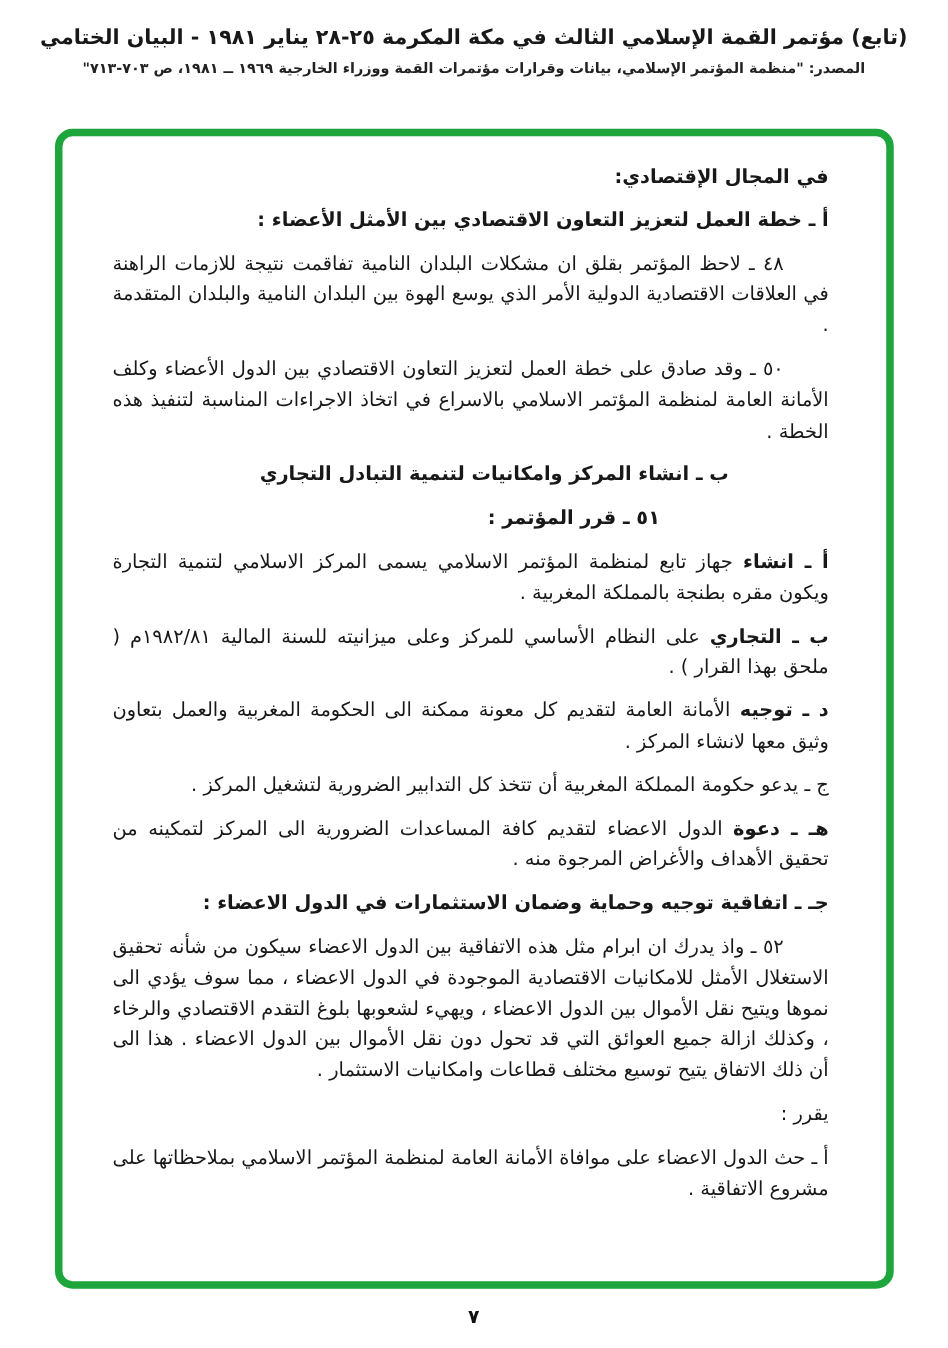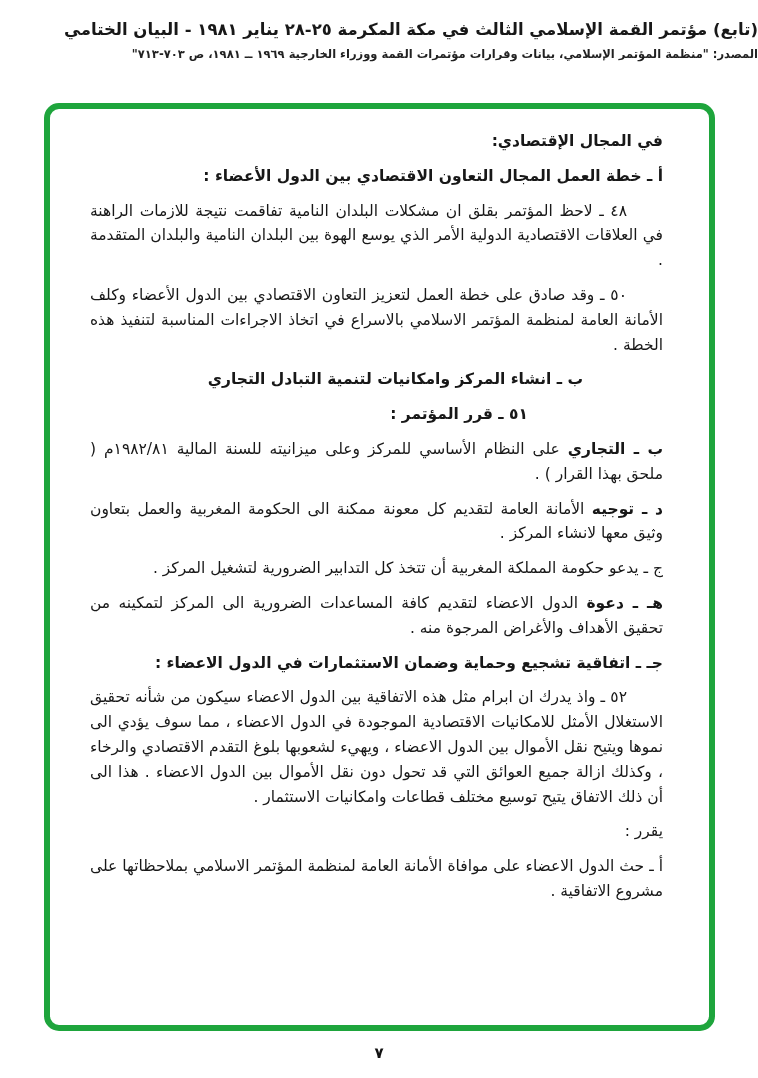--- a/index.html
+++ b/index.html
@@ -1,20 +1,20 @@
 <!DOCTYPE html>
 <html lang="ar"><head>
 <meta charset="utf-8">
 <style>
   html,body{margin:0;padding:0;background:#ffffff;}
   .sheet{
     position:relative;width:758px;height:1078px;background:#ffffff;
     font-family:"DejaVu Sans",sans-serif;color:#181818;direction:rtl;overflow:hidden;
   }
-  header{position:absolute;top:20px;right:0;left:0;direction:rtl;}
+  header{position:absolute;top:20px;right:0;left:0;text-align:center;direction:rtl;}
   .doc-title{font-size:16.5px;font-weight:bold;letter-spacing:0;}
   .doc-source{font-size:11.5px;font-weight:bold;margin-top:8px;color:#222;}
   .frame{
     position:absolute;top:103px;right:43px;width:671px;height:928px;
     box-sizing:border-box;border:6px solid #1ea53c;border-radius:14px;
     padding:20px 46px 8px 40px;overflow:hidden;direction:rtl;
   }
   .frame p{margin:0 0 10px;font-size:15.5px;line-height:1.6;text-align:justify;text-align-last:auto;}
   .frame p strong{font-weight:bold;}
   .h{ }
@@ -30,32 +30,33 @@
 </head>
 <body>
 
 <div class="sheet">
 
   <header>
     <div class="doc-title">(تابع) مؤتمر القمة الإسلامي الثالث في مكة المكرمة ٢٥-٢٨ يناير ١٩٨١ - البيان الختامي</div>
     <div class="doc-source">المصدر: "منظمة المؤتمر الإسلامي، بيانات وقرارات مؤتمرات القمة ووزراء الخارجية ١٩٦٩ ــ ١٩٨١، ص ٧٠٣-٧١٣"</div>
   </header>
 
-  <main class="frame" style="border-color: rgb(30, 165, 60); border-radius: 15px;">
+  <main class="frame" style="border-color: rgb(30, 165, 60);">
     <p class="h"><span></span><strong>في المجال الإقتصادي:</strong><span></span></p>
-    <p class="h"><span></span><strong>أ ـ خطة العمل المجال التعاون الاقتصادي بين الدول الأعضاء :</strong><span></span></p>
+    <p class="h"><span></span><strong>أ ـ خطة العمل لتعزيز التعاون الاقتصادي بين الأمثل الأعضاء :</strong><span></span></p>
     <p class="num"><span>٤٨ ـ لاحظ المؤتمر بقلق ان مشكلات البلدان النامية تفاقمت نتيجة للازمات الراهنة في العلاقات الاقتصادية الدولية الأمر الذي يوسع الهوة بين البلدان النامية والبلدان المتقدمة .</span><strong></strong><span></span></p>
     <p class="num"><span>٥٠ ـ وقد صادق على خطة العمل لتعزيز التعاون الاقتصادي بين الدول الأعضاء وكلف الأمانة العامة لمنظمة المؤتمر الاسلامي بالاسراع في اتخاذ الاجراءات المناسبة لتنفيذ هذه الخطة .</span><strong></strong><span></span></p>
     <p class="h-ind"><span></span><strong>ب ـ انشاء المركز وامكانيات لتنمية التبادل التجاري</strong><span></span></p>
     <p class="h-ind2"><span></span><strong>٥١ ـ قرر المؤتمر :</strong><span></span></p>
+    <p class="item"><span></span><strong>أ ـ انشاء</strong><span> جهاز تابع لمنظمة المؤتمر الاسلامي يسمى المركز الاسلامي لتنمية التجارة ويكون مقره بطنجة بالمملكة المغربية .</span></p>
     <p class="item"><span></span><strong>ب ـ التجاري</strong><span> على النظام الأساسي للمركز وعلى ميزانيته للسنة المالية ١٩٨٢/٨١م ( ملحق بهذا القرار ) .</span></p>
     <p class="item"><span></span><strong>د ـ توجيه</strong><span> الأمانة العامة لتقديم كل معونة ممكنة الى الحكومة المغربية والعمل بتعاون وثيق معها لانشاء المركز .</span></p>
     <p class="item"><span>ج ـ يدعو حكومة المملكة المغربية أن تتخذ كل التدابير الضرورية لتشغيل المركز .</span><strong></strong><span></span></p>
     <p class="item"><span></span><strong>هـ ـ دعوة</strong><span> الدول الاعضاء لتقديم كافة المساعدات الضرورية الى المركز لتمكينه من تحقيق الأهداف والأغراض المرجوة منه .</span></p>
-    <p class="h"><span></span><strong>جـ ـ اتفاقية تشجيع وحماية وضمان الاستثمارات في الدول الاعضاء :</strong><span></span></p>
+    <p class="h"><span></span><strong>جـ ـ اتفاقية توجيه وحماية وضمان الاستثمارات في الدول الاعضاء :</strong><span></span></p>
     <p class="num"><span>٥٢ ـ واذ يدرك ان ابرام مثل هذه الاتفاقية بين الدول الاعضاء سيكون من شأنه تحقيق الاستغلال الأمثل للامكانيات الاقتصادية الموجودة في الدول الاعضاء ، مما سوف يؤدي الى نموها ويتيح نقل الأموال بين الدول الاعضاء ، ويهيء لشعوبها بلوغ التقدم الاقتصادي والرخاء ، وكذلك ازالة جميع العوائق التي قد تحول دون نقل الأموال بين الدول الاعضاء . هذا الى أن ذلك الاتفاق يتيح توسيع مختلف قطاعات وامكانيات الاستثمار .</span><strong></strong><span></span></p>
     <p class="plain"><span>يقرر :</span><strong></strong><span></span></p>
     <p class="item"><span>أ ـ حث الدول الاعضاء على موافاة الأمانة العامة لمنظمة المؤتمر الاسلامي بملاحظاتها على مشروع الاتفاقية .</span><strong></strong><span></span></p>
 
   </main>
 
   <div class="pageno">٧</div>
 
 </div>
 

